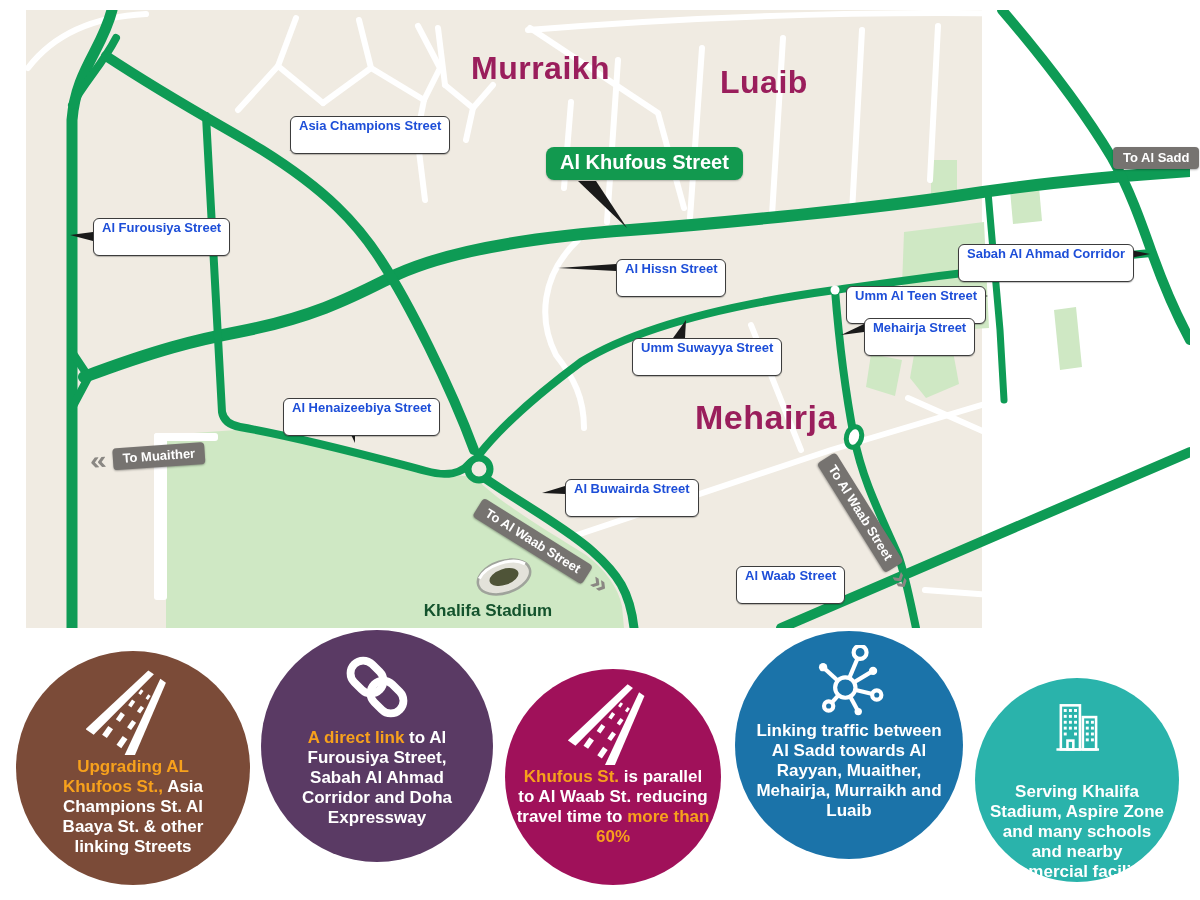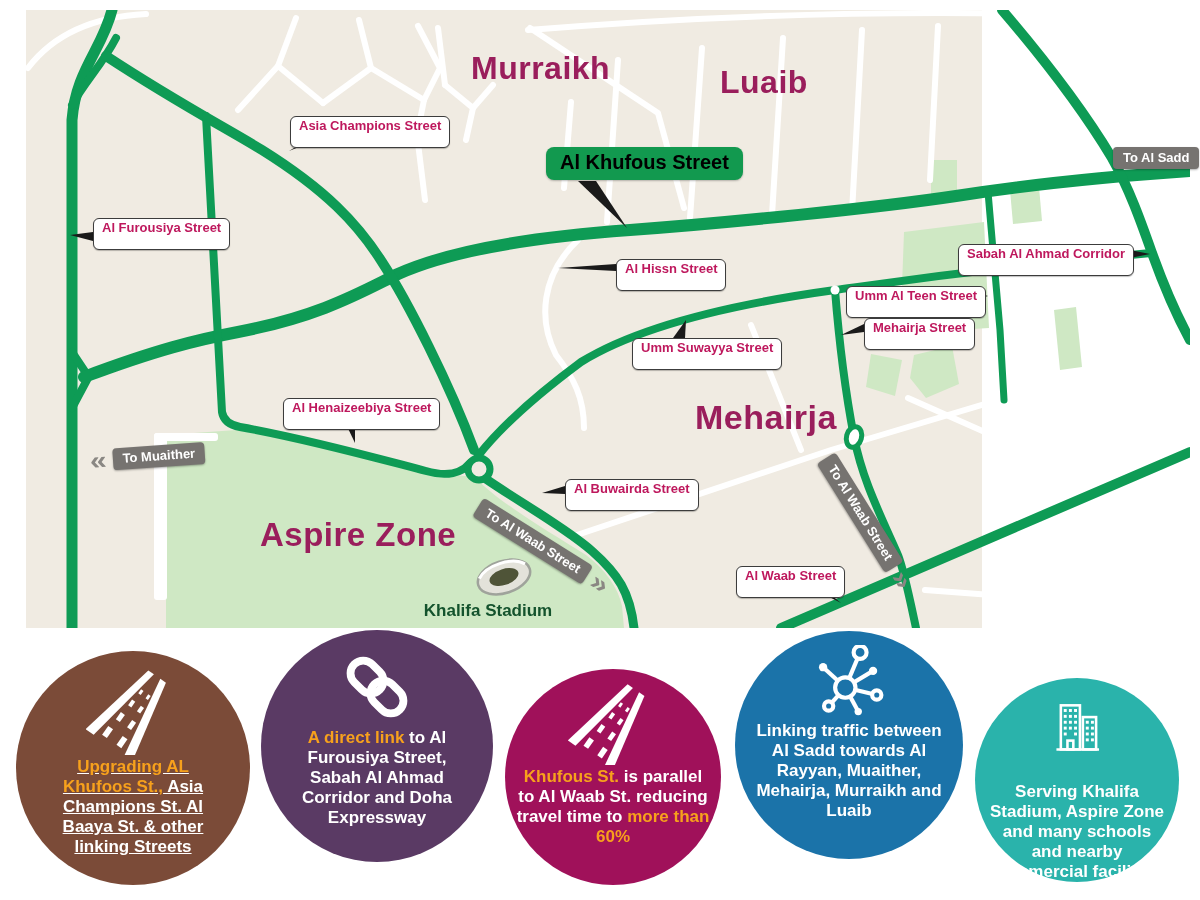--- a/index.html
+++ b/index.html
@@ -1,35 +1,35 @@
 <!DOCTYPE html>
 <html><head>
 <meta charset="utf-8">
 <style>
   html,body{margin:0;padding:0;background:#fff;}
   .page{position:relative;width:1200px;height:900px;background:#fff;overflow:hidden;
         font-family:"Liberation Sans",sans-serif;}
   .map{position:absolute;left:18px;top:10px;width:956px;height:618px;background:#F0EBE2;margin-left:8px;}
   .map svg.roadnet{position:absolute;left:0;top:0;}
   .slabel{position:absolute;background:#fff;border:1.5px solid #3C3C3C;border-radius:6px;
-          padding:1px 8px 14px;font-size:13px;font-weight:bold;color:#be185d;white-space:nowrap;
+          padding:1px 8px 20px;font-size:13px;font-weight:bold;color:#1d4ed8;white-space:nowrap;
           box-shadow:0 1px 1px rgba(0,0,0,.25);}
-  .hlabel{position:absolute;background:#12994F;color:#000000;border-radius:8px;padding:4px 14px 6px;
+  .hlabel{position:absolute;background:#12994F;color:#ffffff;border-radius:8px;padding:4px 14px 6px;
           font-size:20px;font-weight:bold;white-space:nowrap;box-shadow:0 1px 2px rgba(0,0,0,.25);}
   .area{position:absolute;color:#9A1E5C;font-weight:bold;white-space:nowrap;letter-spacing:.5px;}
   .poi-label{position:absolute;color:#14532d;font-weight:bold;font-size:17px;white-space:nowrap;}
   .dwrap{position:absolute;display:flex;align-items:center;gap:6px;transform-origin:left center;}
   .dbox{background:#767370;color:#fff;font-weight:bold;font-size:13px;padding:3px 10px 4px;
         border-radius:4px;white-space:nowrap;box-shadow:0 1px 2px rgba(0,0,0,.3);}
   .chev{color:#8A8783;font-size:30px;font-weight:bold;line-height:18px;transform:scaleY(.85);}
   .badge{position:absolute;border-radius:50%;display:flex;flex-direction:column;align-items:center;
          color:#fff;text-align:center;}
   .badge p{margin:2px 0 0;font-size:17px;font-weight:bold;line-height:1.18;}
   .badge .hl{color:#F7A11C;}
-  .b1{left:16px;top:651px;width:234px;height:234px;background:#7B4B38;text-decoration:underline;}
+  .b1{left:16px;top:651px;width:234px;height:234px;background:#7B4B38;}
   .b2{left:261px;top:630px;width:232px;height:232px;background:#5A3A64;}
   .b3{left:505px;top:669px;width:216px;height:216px;background:#A0115A;}
   .b4{left:735px;top:631px;width:228px;height:228px;background:#1B73A9;}
   .b5{left:975px;top:678px;width:204px;height:204px;background:#2AB3AB;gap:23px;}
   .b1 p{width:172px;} .b2 p{width:188px;} .b3 p{width:198px;} .b4 p{width:198px;} .b5 p{width:180px;}
   .b1 .icon{margin-top:16px;} .b2 .icon{margin-top:18px;} .b3 .icon{margin-top:12px;}
   .b4 .icon{margin-top:14px;} .b5 .icon{margin-top:20px;}
 </style>
 </head>
 <body>
@@ -134,21 +134,20 @@
       <g transform="translate(448,541) rotate(-18 30 26)">
         <ellipse cx="30" cy="26" rx="27" ry="16" fill="#E3E2DA" stroke="#9FA39B" stroke-width="2.5"></ellipse>
         <path d="M 6,20 A 27 15 0 0 1 54,20" fill="none" stroke="#FFFFFF" stroke-width="3"></path>
         <ellipse cx="30" cy="26" rx="15" ry="8" fill="#4F5438"></ellipse>
       </g>
     </svg>
 
     <div class="area" style="left:445px;top:40px;font-size:32px;">Murraikh</div>
     <div class="area" style="left:694px;top:54px;font-size:32px;">Luaib</div>
     <div class="area" style="left:669px;top:388px;font-size:34px;">Mehairja</div>
-    <div class="area" style="left:234px;top:506px;font-size:33px;">Aspire Zone</div>
     <div class="poi-label" style="left:382px;top:591px;width:160px;text-align:center;">Khalifa Stadium</div>
 
     <div class="hlabel" style="left:520px;top:137px;">Al Khufous Street</div>
 
     <div class="slabel" style="left:264px;top:106px;">Asia Champions Street</div>
     <div class="slabel" style="left:67px;top:208px;">Al Furousiya Street</div>
     <div class="slabel" style="left:590px;top:249px;">Al Hissn Street</div>
     <div class="slabel" style="left:932px;top:234px;">Sabah Al Ahmad Corridor</div>
     <div class="slabel" style="left:820px;top:276px;">Umm Al Teen Street</div>
     <div class="slabel" style="left:838px;top:308px;">Mehairja Street</div>

